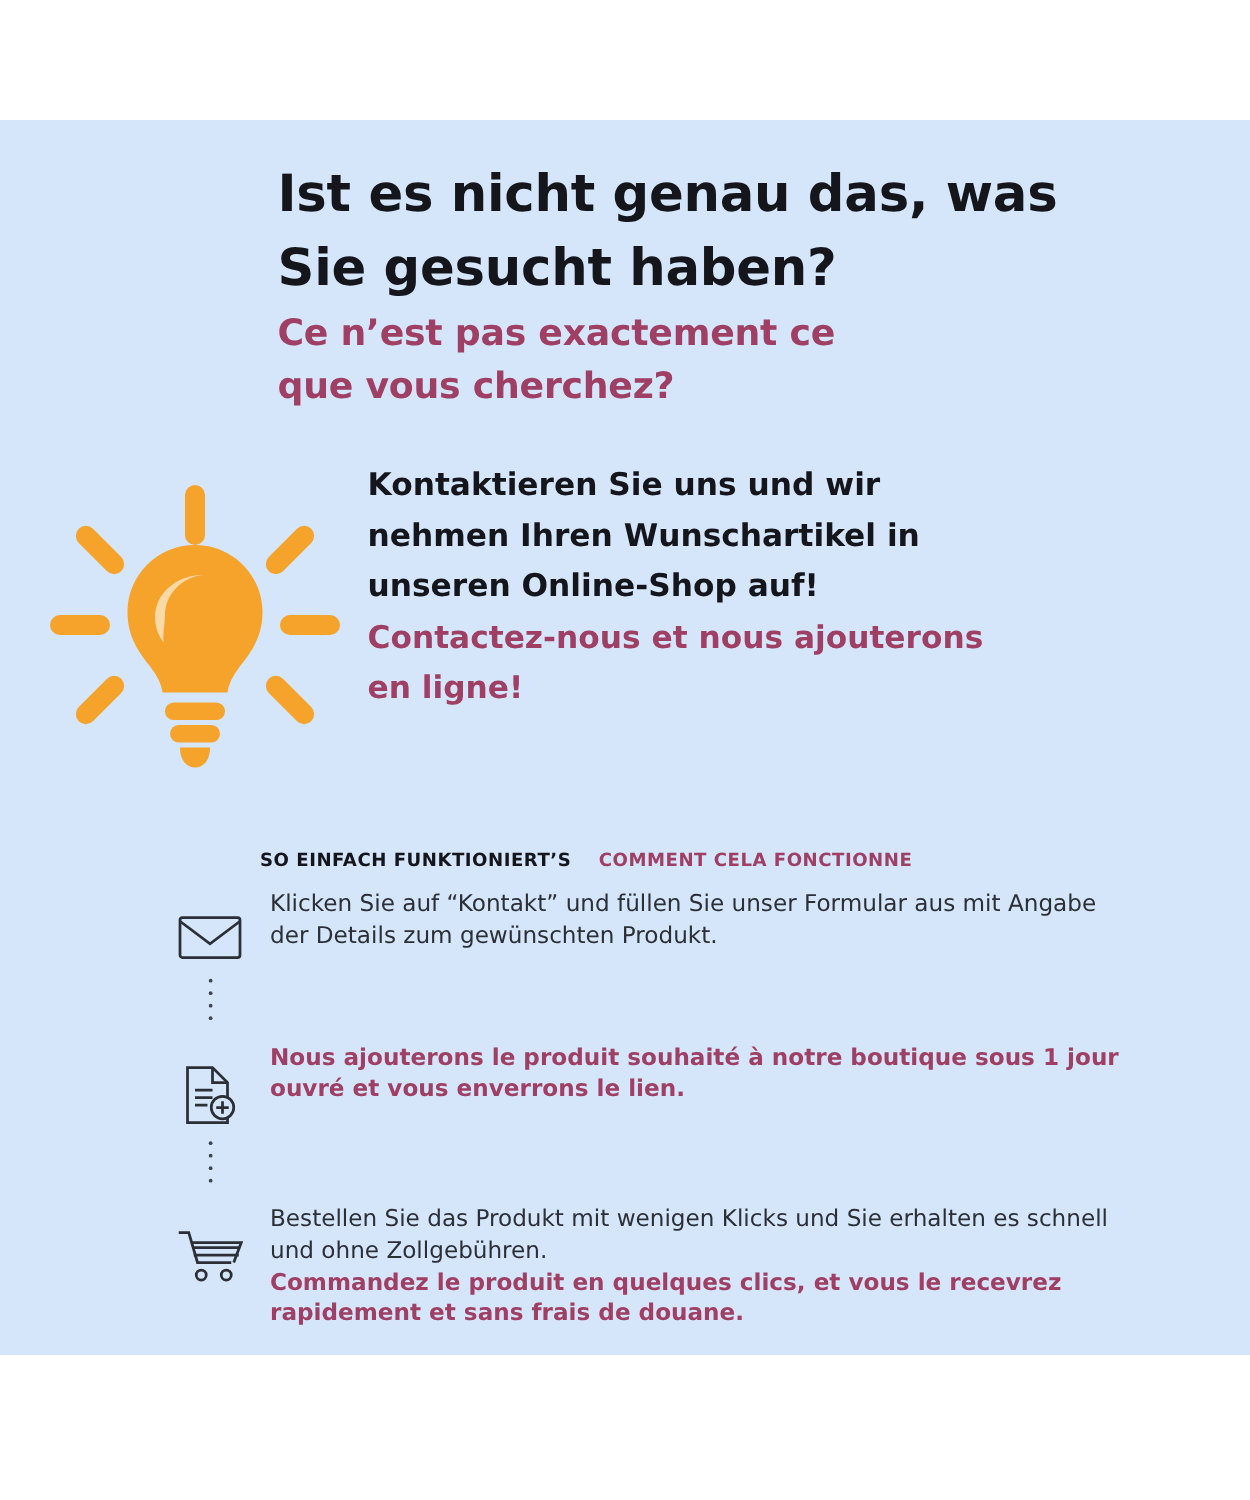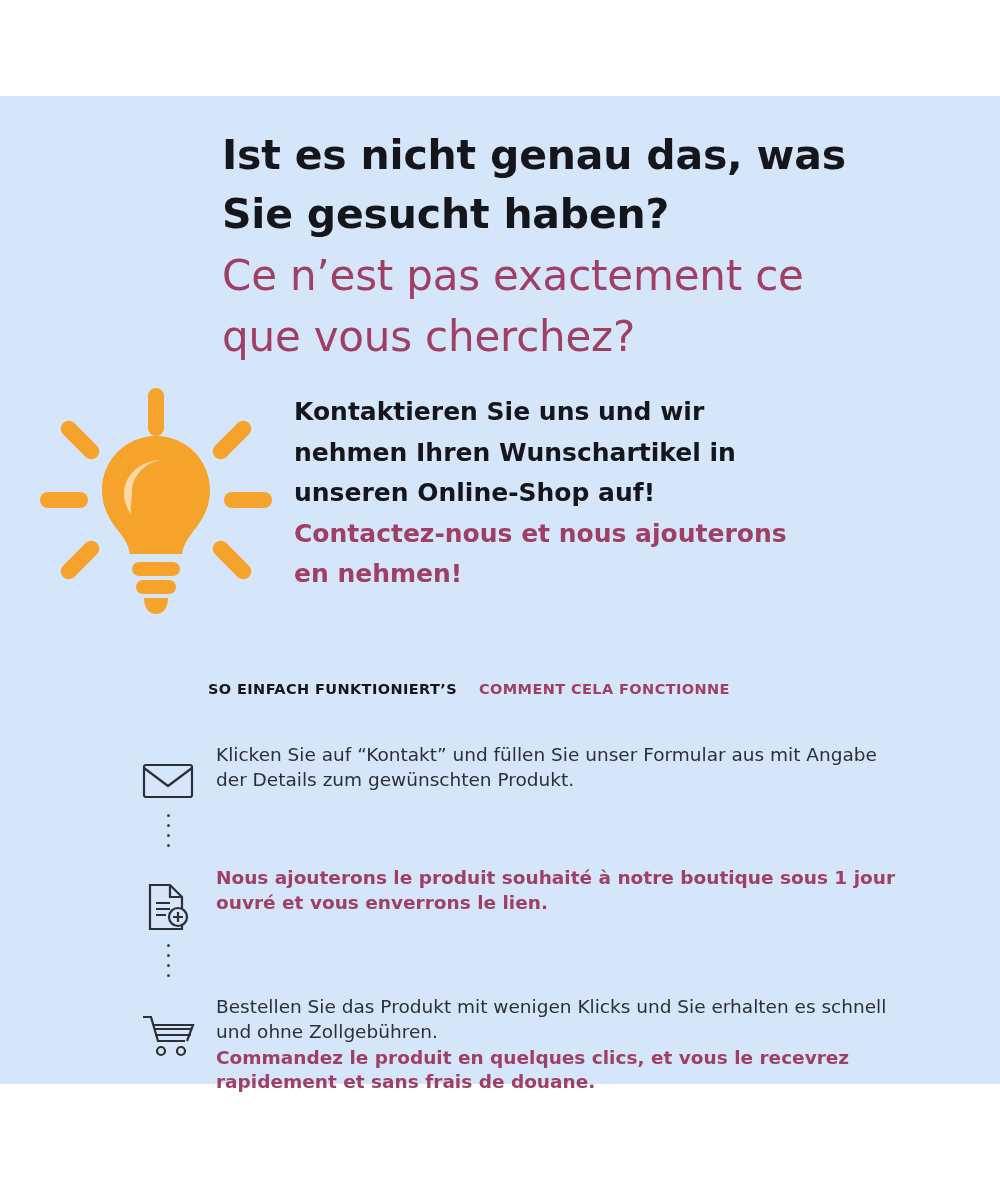--- a/index.html
+++ b/index.html
@@ -37,42 +37,42 @@
     width: 700px;
   }
   .headline .de {
     font-size: 41px;
     font-weight: 700;
     line-height: 1.44;
     color: #14161c;
     letter-spacing: -0.2px;
   }
   .headline .fr {
-    font-size: 42px;
-    font-weight: 400;
+    font-size: 29px;
+    font-weight: 700;
     line-height: 1.44;
     color: #9e3f63;
     letter-spacing: -0.2px;
     margin-top: 2px;
   }
 
   
   .bulb {
     position: absolute;
     left: 36px;
     top: 380px;
     width: 240px;
     height: 250px;
   }
 
   
   .subtext {
     position: absolute;
     left: 294px;
-    top: 392px;
+    top: 368px;
     width: 620px;
   }
   .subtext .de {
     font-size: 25px;
     font-weight: 700;
     line-height: 1.62;
     color: #14161c;
   }
   .subtext .fr {
     font-size: 25px;
@@ -102,21 +102,20 @@
     letter-spacing: 0.4px;
     color: #9e3f63;
   }
 
   
   .steps {
     position: absolute;
     left: 120px;
     top: 706px;
     width: 830px;
-    margin-top: 31px;
   }
   .step {
     position: relative;
     display: flex;
     align-items: flex-start;
   }
   .step-icon {
     width: 96px;
     flex: 0 0 96px;
     display: flex;
@@ -202,21 +201,21 @@
   </div>
 
   <div class="subtext">
     <div class="de">
       <div>Kontaktieren Sie uns und wir</div>
       <div>nehmen Ihren Wunschartikel in</div>
       <div>unseren Online-Shop auf!</div>
     </div>
     <div class="fr">
       <div>Contactez-nous et nous ajouterons</div>
-      <div>en nehmen!</div>
+      <div>en ligne!</div>
     </div>
   </div>
 
   <div class="howto">
     <span class="de">SO EINFACH FUNKTIONIERT’S</span>
     <span class="fr">COMMENT CELA FONCTIONNE</span>
   </div>
 
   <div class="steps">
 

